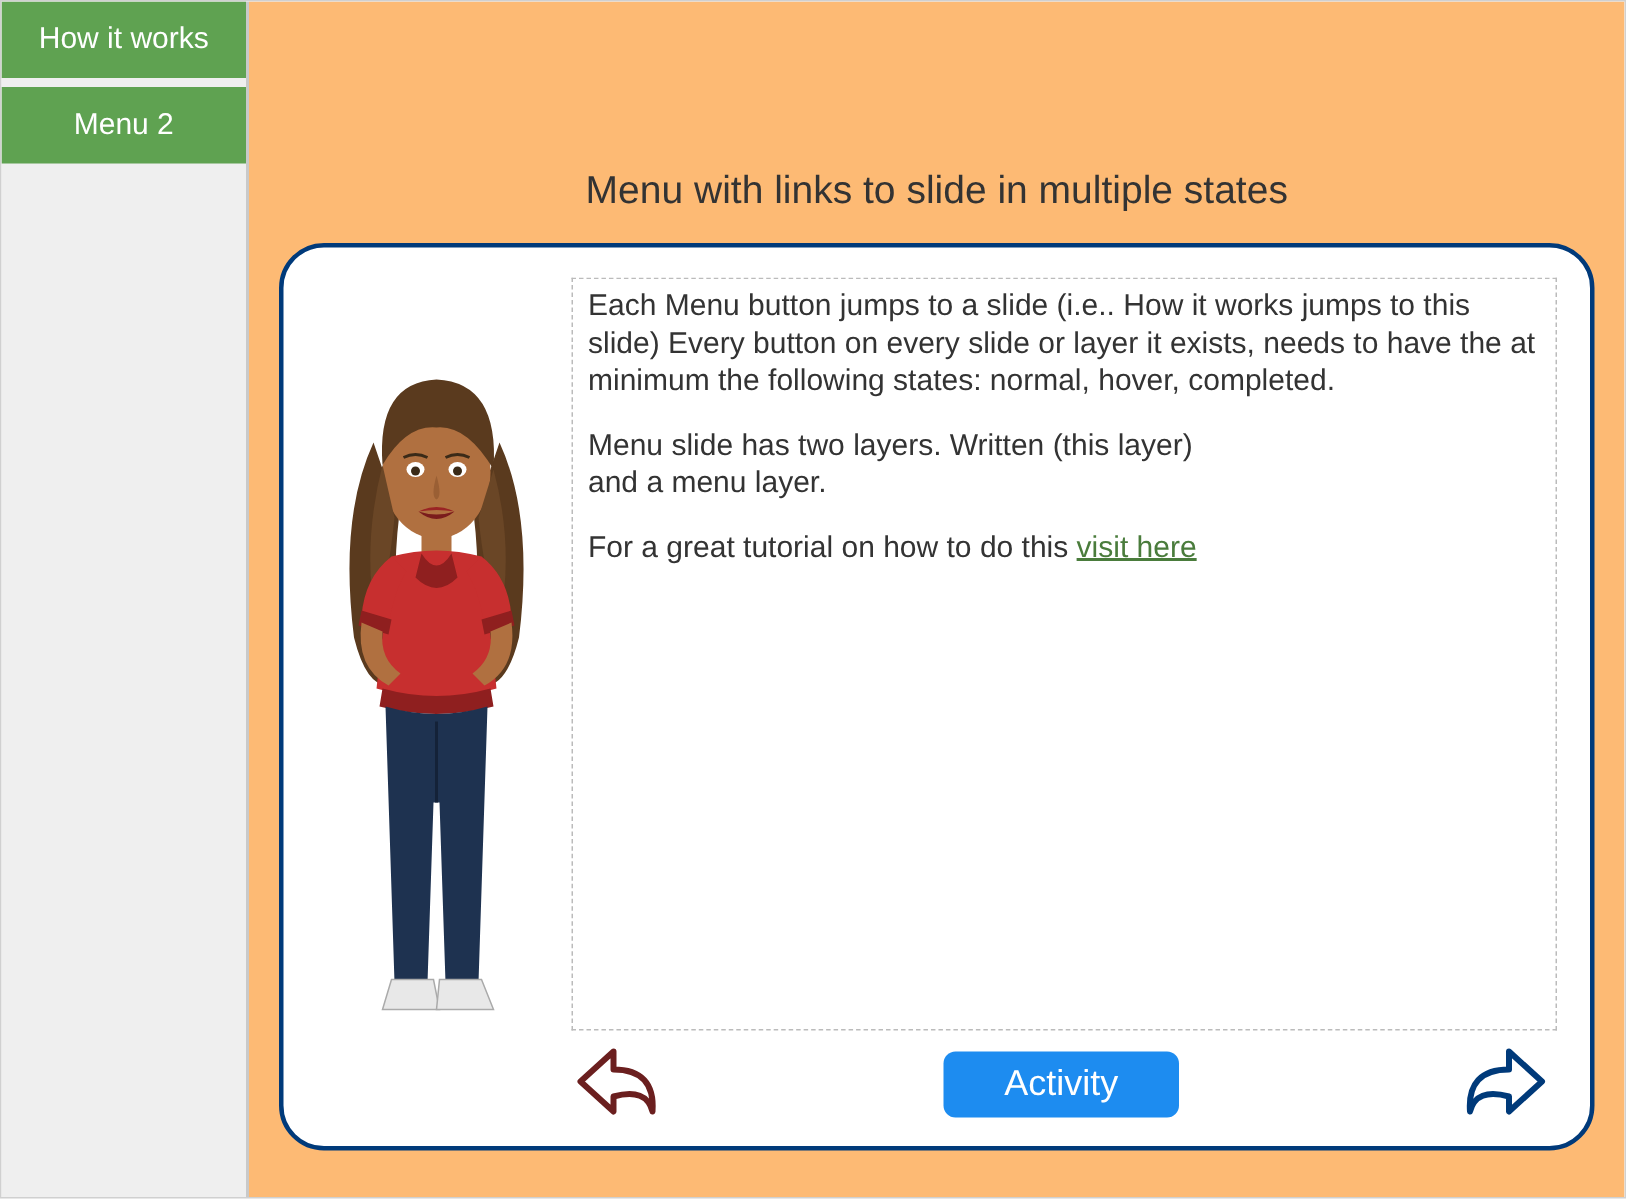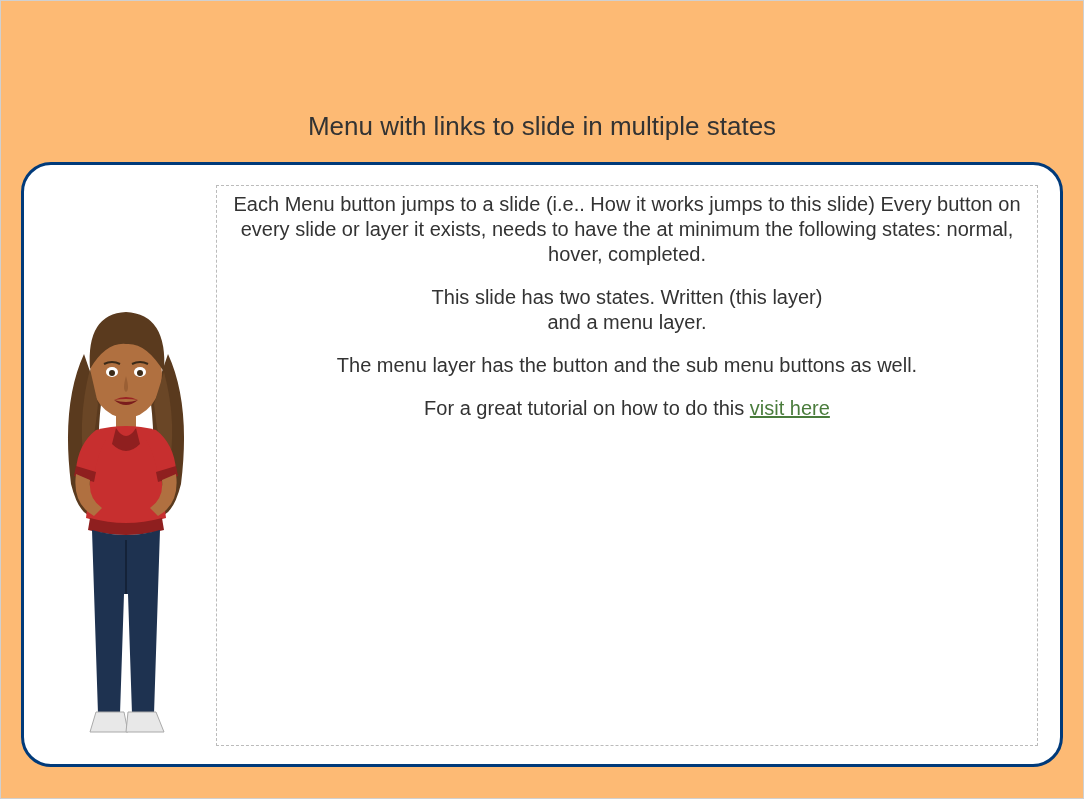--- a/index.html
+++ b/index.html
@@ -78,21 +78,21 @@
     flex: 1;
     margin-left: 10px;
     border: 1px dashed #bbb;
     padding: 6px 10px;
     overflow-y: scroll;
     font-size: 20px;
     line-height: 1.25;
     color: #333;
     margin-bottom: 8px;
   }
-  .text-box p { margin-bottom: 18px; text-align: center; }
+  .text-box p { margin-bottom: 18px; }
   .text-box p.tight { margin-bottom: 0; }
   .text-box a {
     color: #4a7c3c;
     text-decoration: underline;
   }
 
   
   .text-box::-webkit-scrollbar { width: 16px; }
   .text-box::-webkit-scrollbar-track { background: #f0f0f0; }
   .text-box::-webkit-scrollbar-thumb { background: #c9c9c9; border: 1px solid #aaa; }
@@ -120,20 +120,28 @@
     padding: 8px 40px;
     font-family: inherit;
     cursor: pointer;
   }
 </style>
 </head>
 <body>
 
 <div class="app">
 
+  <aside class="sidebar">
+    <div class="sidebar-item">
+      <span>How it works</span>
+    </div>
+    <div class="sidebar-item">
+      <span>Menu 2</span>
+    </div>
+  </aside>
 
   <main class="main">
     <h1 class="page-title">Menu with links to slide in multiple states</h1>
 
     <div class="content-panel">
       <div class="panel-body">
 
         <div class="avatar-col">
           <svg viewBox="0 0 160 460">
 
@@ -176,24 +184,38 @@
             <path d="M46 236 Q80 246 114 236 L108 420 L86 420 L82 300 L78 300 L74 420 L52 420 Z" fill="#1e3250"></path>
             <path d="M80 246 L80 300" stroke="#142238" stroke-width="2"></path>
 
             <path d="M50 418 L78 418 L82 438 L44 438 Z" fill="#e8e8e8" stroke="#aaa"></path>
             <path d="M82 418 L110 418 L118 438 L80 438 Z" fill="#e8e8e8" stroke="#aaa"></path>
           </svg>
         </div>
 
         <div class="text-box">
           <p>Each Menu button jumps to a slide (i.e.. How it works jumps to this slide)  Every button on every slide or layer it exists, needs to have the at minimum the following states:  normal, hover, completed.</p>
-          <p class="tight">This slide has two states. Written (this layer)</p>
+          <p class="tight">Menu slide has two layers. Written (this layer)</p>
           <p>and a menu layer.</p>
-          <p>The menu layer has the button and the sub menu buttons as well.</p>
           <p class="tight">
             <span>For a great tutorial on how to do this </span><a href="#">visit  here</a>
           </p>
         </div>
       </div>
 
+      <div class="footer-row">
+        <div class="nav-arrow">
+          <svg viewBox="0 0 60 55" width="60" height="55">
+            <path d="M28 6 L6 26 L28 46 L28 36 Q50 30 54 46 Q56 18 28 18 Z" fill="none" stroke="#6b1f1f" stroke-width="4" stroke-linejoin="round"></path>
+          </svg>
+        </div>
+
+        <button class="activity-btn">Activity</button>
+
+        <div class="nav-arrow">
+          <svg viewBox="0 0 60 55" width="60" height="55">
+            <path d="M32 6 L54 26 L32 46 L32 36 Q10 30 6 46 Q4 18 32 18 Z" fill="none" stroke="#003a7a" stroke-width="4" stroke-linejoin="round"></path>
+          </svg>
+        </div>
+      </div>
     </div>
   </main>
 </div>
 
 </body></html>

